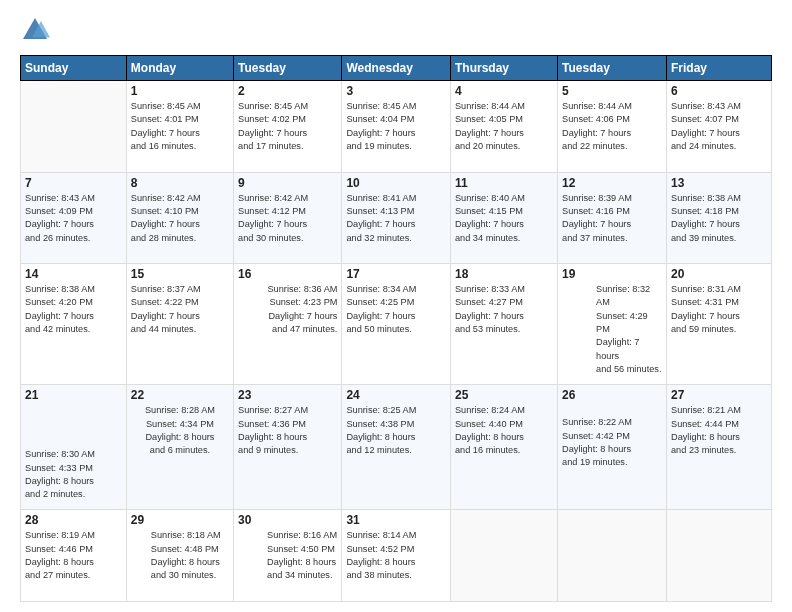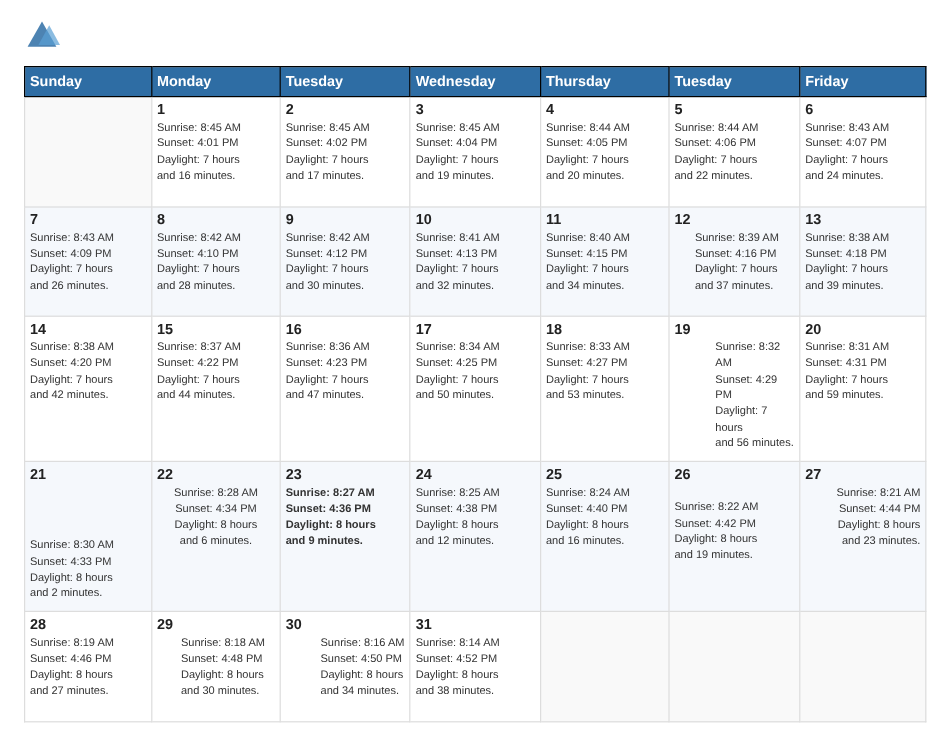--- a/index.html
+++ b/index.html
@@ -205,21 +205,21 @@
           </td>
           <td>
             <span class="day-num">11</span>
             <div class="day-info" style="white-space: pre-line;">Sunrise: 8:40 AM
 Sunset: 4:15 PM
 Daylight: 7 hours
 and 34 minutes.</div>
           </td>
           <td>
             <span class="day-num">12</span>
-            <div class="day-info" style="white-space: pre-line; margin-left: 17px;">Sunrise: 8:39 AM
+            <div class="day-info" style="white-space: pre-line;">Sunrise: 8:39 AM
 Sunset: 4:16 PM
 Daylight: 7 hours
 and 37 minutes.</div>
           </td>
           <td>
             <span class="day-num">13</span>
             <div class="day-info" style="white-space: pre-line;">Sunrise: 8:38 AM
 Sunset: 4:18 PM
 Daylight: 7 hours
 and 39 minutes.</div>
@@ -235,21 +235,21 @@
           </td>
           <td>
             <span class="day-num">15</span>
             <div class="day-info" style="white-space: pre-line;">Sunrise: 8:37 AM
 Sunset: 4:22 PM
 Daylight: 7 hours
 and 44 minutes.</div>
           </td>
           <td>
             <span class="day-num">16</span>
-            <div class="day-info" style="white-space: pre-line;">Sunrise: 8:36 AM
+            <div class="day-info" style="white-space: pre-line; text-align: right;">Sunrise: 8:36 AM
 Sunset: 4:23 PM
 Daylight: 7 hours
 and 47 minutes.</div>
           </td>
           <td>
             <span class="day-num">17</span>
             <div class="day-info" style="white-space: pre-line;">Sunrise: 8:34 AM
 Sunset: 4:25 PM
 Daylight: 7 hours
 and 50 minutes.</div>
@@ -286,21 +286,21 @@
           </td>
           <td>
             <span class="day-num">22</span>
             <div class="day-info" style="white-space: pre-line; text-align: center;">Sunrise: 8:28 AM
 Sunset: 4:34 PM
 Daylight: 8 hours
 and 6 minutes.</div>
           </td>
           <td>
             <span class="day-num">23</span>
-            <div class="day-info" style="white-space: pre-line; font-weight: bold;">Sunrise: 8:27 AM
+            <div class="day-info" style="white-space: pre-line;">Sunrise: 8:27 AM
 Sunset: 4:36 PM
 Daylight: 8 hours
 and 9 minutes.</div>
           </td>
           <td>
             <span class="day-num">24</span>
             <div class="day-info" style="white-space: pre-line;">Sunrise: 8:25 AM
 Sunset: 4:38 PM
 Daylight: 8 hours
 and 12 minutes.</div>
@@ -314,21 +314,21 @@
           </td>
           <td>
             <span class="day-num">26</span>
             <div class="day-info" style="white-space: pre-line; margin-top: 14px;">Sunrise: 8:22 AM
 Sunset: 4:42 PM
 Daylight: 8 hours
 and 19 minutes.</div>
           </td>
           <td>
             <span class="day-num">27</span>
-            <div class="day-info" style="white-space: pre-line; text-align: right;">Sunrise: 8:21 AM
+            <div class="day-info" style="white-space: pre-line;">Sunrise: 8:21 AM
 Sunset: 4:44 PM
 Daylight: 8 hours
 and 23 minutes.</div>
           </td>
         </tr>
         <tr>
           <td>
             <span class="day-num">28</span>
             <div class="day-info" style="white-space: pre-line;">Sunrise: 8:19 AM
 Sunset: 4:46 PM

